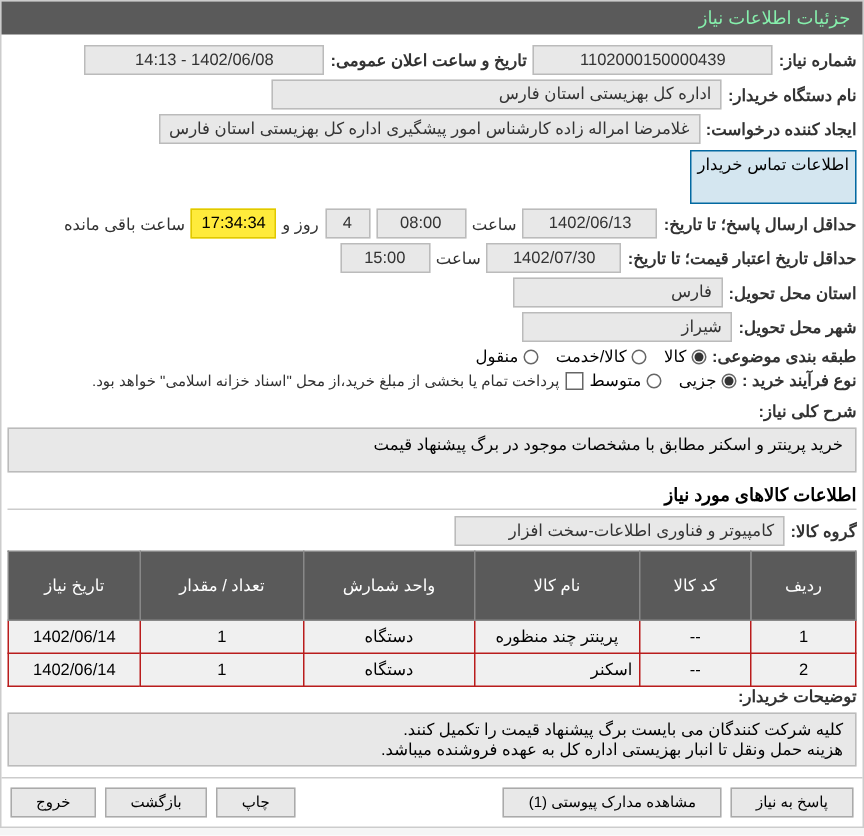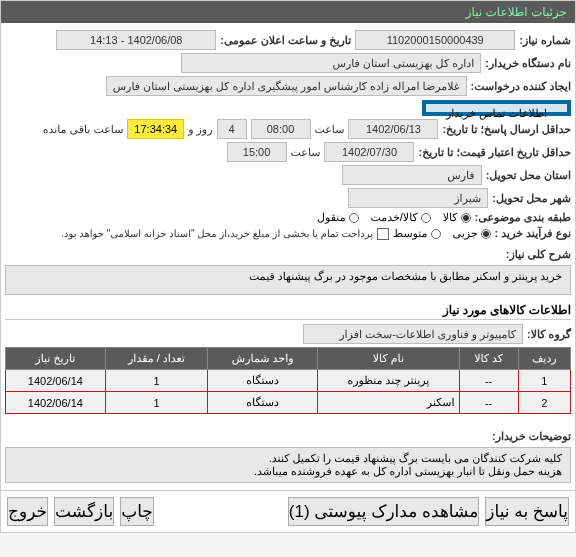--- a/index.html
+++ b/index.html
@@ -7,35 +7,35 @@
 .container { width: 576px; background: #fff; border: 1px solid #ccc; }
 .header-bar { background: #5a5a5a; color: #86efac; padding: 4px 8px; font-size: 12px; }
 .content { padding: 4px; }
 .row { display: flex; align-items: center; margin: 3px 0; gap: 4px; flex-wrap: wrap; }
 .label { font-size: 11px; color: #333; white-space: nowrap; }
 .bold { font-weight: bold; }
 .field { background: #e8e8e8; border: 1px solid #bbb; padding: 2px 6px; font-size: 11px; color: #333; display: inline-block; min-width: 60px; text-align: center; height: 20px; line-height: 15px; }
 .field-wide { min-width: 160px; }
 .field-xwide { min-width: 300px; }
 .countdown { background: #ffeb3b; border: 1px solid #e0c800; padding: 2px 6px; font-size: 11px; height:20px; line-height:15px;}
-.link-btn { background: #d4e6f0; border: 4px solid #0369a1; padding: 2px 20px; font-size: 11px; cursor: pointer; height:16px; line-height:15px;}
+.link-btn { background: #d4e6f0; border: 1px solid #0369a1; padding: 2px 4px; font-size: 11px; cursor: pointer; height:36px; line-height:15px;}
 .radio-group { display: flex; gap: 12px; align-items: center; }
 .radio-item { display: flex; align-items: center; gap: 3px; }
 .radio-dot { width: 10px; height: 10px; border: 1px solid #666; border-radius: 50%; display: inline-block; position: relative; }
 .radio-dot.selected::after { content:''; width:6px; height:6px; background:#333; border-radius:50%; position:absolute; top:1px; right:1px; }
 .checkbox { width: 12px; height: 12px; border: 1px solid #666; display: inline-block; }
 .desc-area { background: #e8e8e8; border: 1px solid #bbb; padding: 4px 8px; font-size: 11px; text-align: right; min-height: 30px; width: 100%; }
 .section-title { font-weight: bold; font-size: 12px; margin: 8px 0 4px; border-bottom: 1px solid #ccc; padding-bottom: 2px; }
 table { width: 100%; border-collapse: collapse; font-size: 11px; }
-th { background: #5a5a5a; color: #fff; padding: 4px; border: 1px solid #888; font-weight: normal; }
+th { background: #5a5a5a; color: #fff; padding: 16px; border: 1px solid #888; font-weight: normal; }
 td { background: #f0f0f0; padding: 4px; border: 1px solid #b91c1c; text-align: center; }
 .footer-btns { display: flex; gap: 6px; padding: 6px; justify-content: space-between; align-items: center; border-top: 1px solid #ccc; }
 .footer-left { display: flex; gap: 6px; }
 .footer-right { display: flex; gap: 6px; }
-.btn { background: #e8e8e8; border: 1px solid #aaa; padding: 3px 0; font-size: 17px; cursor: pointer; }
+.btn { background: #e8e8e8; border: 1px solid #aaa; padding: 3px 16px; font-size: 10px; cursor: pointer; }
 </style>
 </head>
 <body>
 
 <div class="container">
   <div class="header-bar">
     <span>جزئیات اطلاعات نیاز</span>
   </div>
 
   <div class="content">
@@ -156,21 +156,21 @@
           <td>2</td>
           <td>--</td>
           <td style="text-align:right">اسکنر</td>
           <td>دستگاه</td>
           <td>1</td>
           <td>1402/06/14</td>
         </tr>
       </tbody>
     </table>
 
-    <div class="row" style="align-items:flex-end;margin-top:16px">
+    <div class="row" style="align-items:flex-end;margin-top:0">
       <span class="label bold">توضیحات خریدار:</span>
       <div class="desc-area" style="white-space:pre-line">کلیه شرکت کنندگان می بایست برگ پیشنهاد قیمت را تکمیل کنند.
 هزینه حمل ونقل تا انبار بهزیستی اداره کل به عهده فروشنده میباشد.</div>
     </div>
 
   </div>
 
   <div class="footer-btns">
     <div class="footer-right">
       <button class="btn">پاسخ به نیاز</button>

